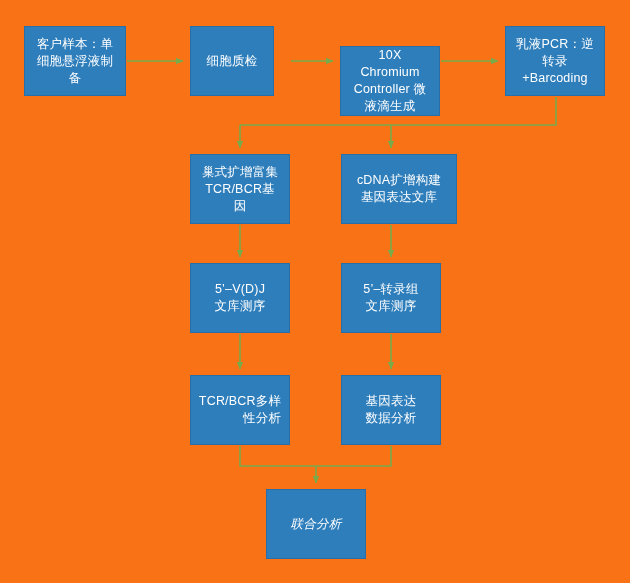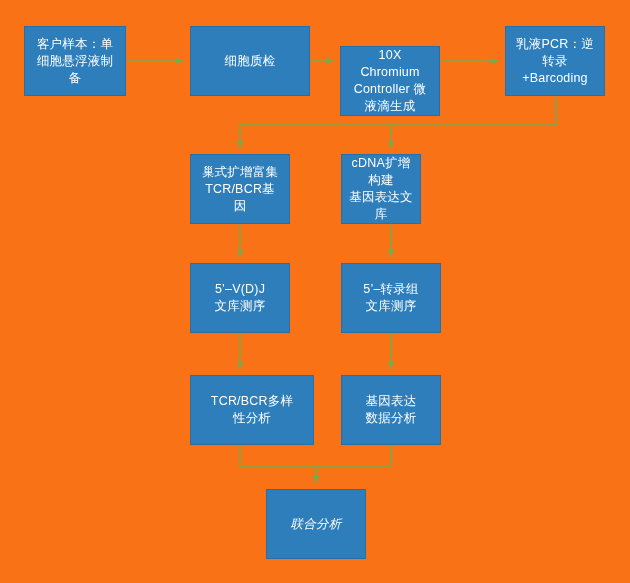--- a/index.html
+++ b/index.html
@@ -34,31 +34,31 @@
     justify-content: center;
     text-align: center;
     font-size: 12.5px;
     line-height: 17px;
     letter-spacing: 0.2px;
     white-space: pre-line;
     padding: 2px 6px;
   }
   
   #n-sample   { left: 24px;  top: 26px;  width: 102px; height: 70px; }
-  #n-qc       { left: 190px; top: 26px;  width: 120px; height: 70px; }
+  #n-qc       { left: 190px; top: 26px;  width: 84px; height: 70px; }
   #n-chromium { left: 340px; top: 26px;  width: 100px; height: 70px; margin-top: 20px; }
   #n-pcr      { left: 505px; top: 26px;  width: 100px; height: 70px; }
   
   #n-nested   { left: 190px; top: 154px; width: 100px; height: 70px; }
-  #n-cdna     { left: 341px; top: 154px; width: 80px; height: 70px; }
+  #n-cdna     { left: 341px; top: 154px; width: 116px; height: 70px; }
   
   #n-vdj      { left: 190px; top: 263px; width: 100px; height: 70px; }
   #n-trans    { left: 341px; top: 263px; width: 100px; height: 70px; }
   
-  #n-diversity{ left: 190px; top: 375px; width: 124px; height: 70px; }
+  #n-diversity{ left: 190px; top: 375px; width: 100px; height: 70px; text-align: right; }
   #n-geneexpr { left: 341px; top: 375px; width: 100px; height: 70px; }
   
   #n-joint    { left: 266px; top: 489px; width: 100px; height: 70px; font-style: italic; }
 </style>
 </head>
 <body>
 
 <div id="canvas">
 
   <svg class="edges" viewBox="0 0 630 583" width="630" height="583" xmlns="http://www.w3.org/2000/svg">

